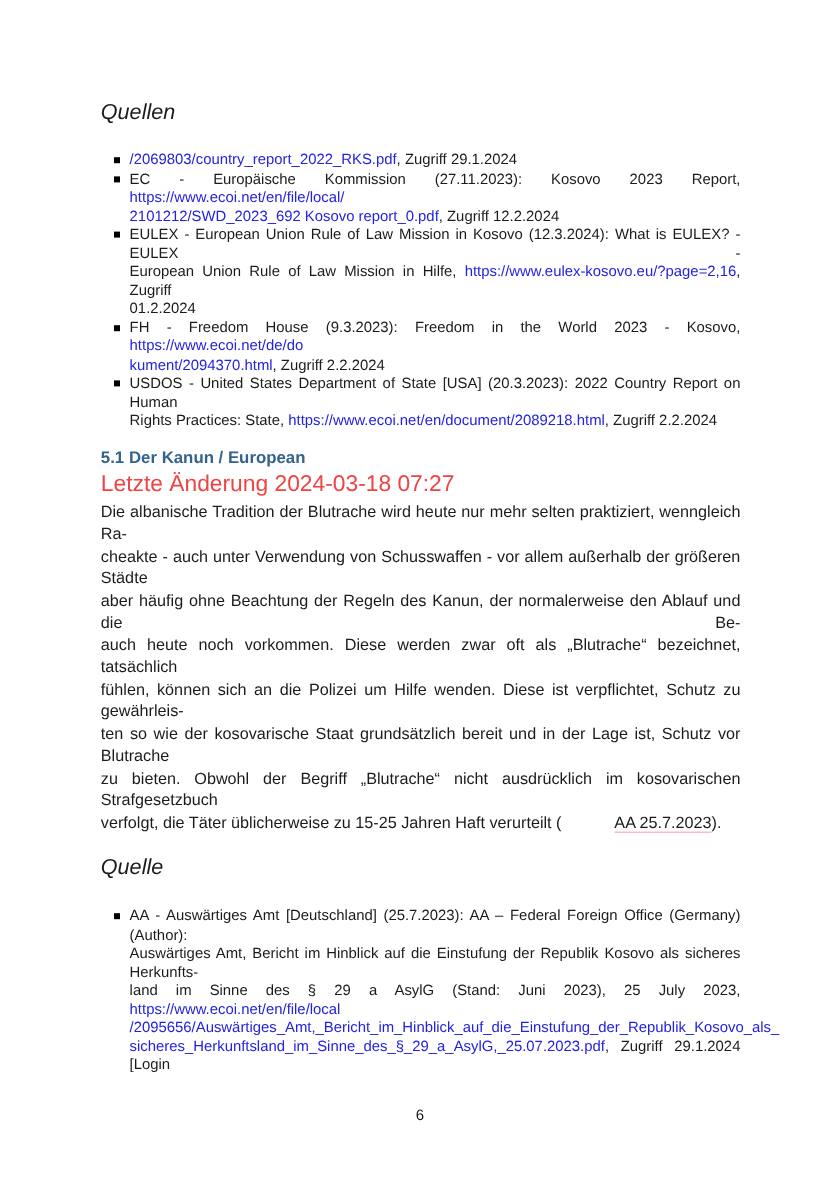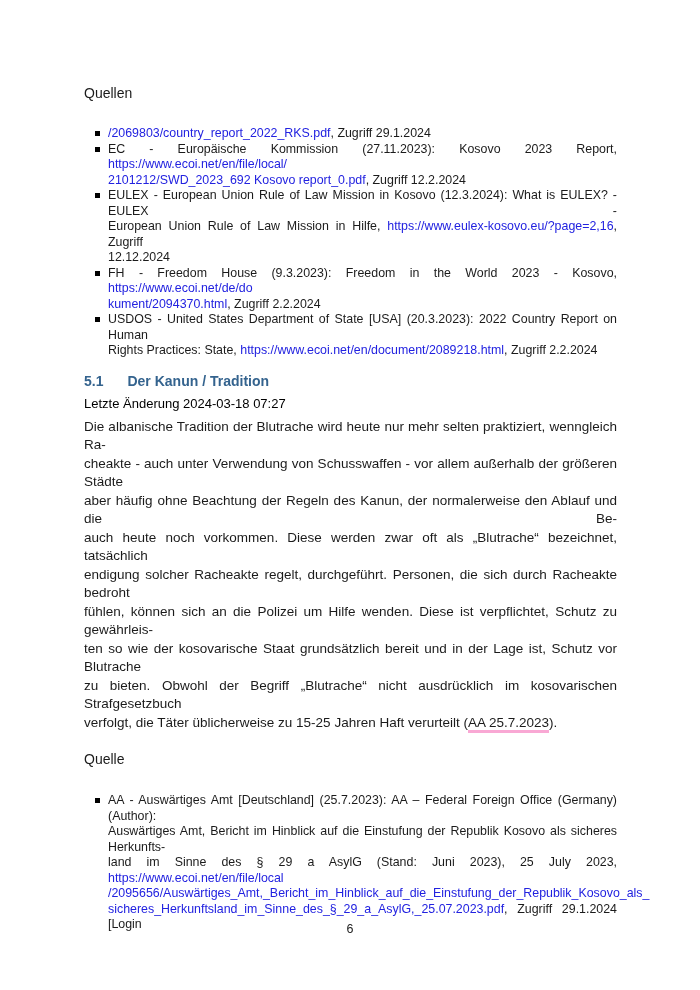--- a/index.html
+++ b/index.html
@@ -10,49 +10,50 @@
     color:#1b1b1b;
     position:relative;
     overflow:hidden;
   }
   .page {
     position:absolute; inset:0;
     padding:84px 83px 0 84px;
     box-sizing:border-box;
   }
   .src-heading {
-    font-size:14px; line-height:18px;
+    font-size:18px; line-height:18px;
     margin:0 0 24px 0;
+    font-style:italic;
   }
   .src-heading.quelle-gap { margin:0 0 25px 0; }
   .src-list { margin:0; }
   .src-list.gap-after-top { margin-bottom:14px; }
   .src-list.gap-after-aa { margin-bottom:29px; }
   .bullet-item {
     position:relative;
     padding-left:24px;
     font-size:12.4px; line-height:15.5px;
   }
   .bullet-marker {
     position:absolute; left:11px; top:5px;
     width:5px; height:5px; background:#000;
   }
   .tline { text-align:justify; text-align-last:justify; }
   .tline.last { text-align-last:left; }
   .link { color:#2222e0; }
-  .cite { border-bottom:3px solid #f9a8d4; }
+  .cite { border-bottom:1px solid #f9a8d4;margin-left:44px; }
   .section-heading {
     color:#34638e; font-weight:bold;
     font-size:14px; line-height:16px;
     margin:0 0 7px 0;
   }
-  .section-num { display:inline-block; margin-right:24px; }
+  .section-num { display:inline-block; margin-right:4px; }
   .last-change {
-    color:#000000;
-    font-size:13px; line-height:16px;
+    color:#ef4444;
+    font-size:19px; line-height:16px;
     margin:0 0 6px 0;
   }
   .para { font-size:13.5px; line-height:18.5px; }
   .para.p1 { margin-bottom:18px; }
   .page-number {
     position:absolute; top:922px; left:0;
     width:700px; text-align:center;
     font-size:12.5px; color:#1b1b1b;
   }
 </style>
@@ -75,50 +76,49 @@
       <div>
           <div class="tline"><span>EC - Europäische Kommission (27.11.2023): Kosovo 2023 Report, </span><span class="link">https://www.ecoi.net/en/file/local/</span></div>
           <div class="tline last"><span class="link">2101212/SWD_2023_692 Kosovo report_0.pdf</span><span>, Zugriff 12.2.2024</span></div>
         </div>
     </div>
     <div class="bullet-item">
       <span class="bullet-marker"></span>
       <div>
           <div class="tline"><span>EULEX - European Union Rule of Law Mission in Kosovo (12.3.2024): What is EULEX? - EULEX -</span></div>
           <div class="tline"><span>European Union Rule of Law Mission in Hilfe, </span><span class="link">https://www.eulex-kosovo.eu/?page=2,16</span><span>, Zugriff</span></div>
-          <div class="tline last"><span>12.12.2024</span></div>
+          <div class="tline last"><span>01.2.2024</span></div>
         </div>
     </div>
     <div class="bullet-item">
       <span class="bullet-marker"></span>
       <div>
           <div class="tline"><span>FH - Freedom House (9.3.2023): Freedom in the World 2023 - Kosovo, </span><span class="link">https://www.ecoi.net/de/do</span></div>
           <div class="tline last"><span class="link">kument/2094370.html</span><span>, Zugriff 2.2.2024</span></div>
         </div>
     </div>
     <div class="bullet-item">
       <span class="bullet-marker"></span>
       <div>
           <div class="tline"><span>USDOS - United States Department of State [USA] (20.3.2023): 2022 Country Report on Human</span></div>
           <div class="tline last"><span>Rights Practices: State, </span><span class="link">https://www.ecoi.net/en/document/2089218.html</span><span>, Zugriff 2.2.2024</span></div>
         </div>
     </div>
   </div>
 
   <div class="section-heading">
-    <span class="section-num">5.1</span><span>Der Kanun / Tradition</span>
+    <span class="section-num">5.1</span><span>Der Kanun / European</span>
   </div>
   <div class="last-change">Letzte Änderung 2024-03-18 07:27</div>
 
   <div class="para p1">
       <div class="tline"><span>Die albanische Tradition der Blutrache wird heute nur mehr selten praktiziert, wenngleich Ra-</span></div>
       <div class="tline"><span>cheakte - auch unter Verwendung von Schusswaffen - vor allem außerhalb der größeren Städte</span></div>
       <div class="tline"><span>aber häufig ohne Beachtung der Regeln des Kanun, der normalerweise den Ablauf und die Be-</span></div>
       <div class="tline"><span>auch heute noch vorkommen. Diese werden zwar oft als „Blutrache“ bezeichnet, tatsächlich</span></div>
-      <div class="tline"><span>endigung solcher Racheakte regelt, durchgeführt. Personen, die sich durch Racheakte bedroht</span></div>
       <div class="tline"><span>fühlen, können sich an die Polizei um Hilfe wenden. Diese ist verpflichtet, Schutz zu gewährleis-</span></div>
       <div class="tline"><span>ten so wie der kosovarische Staat grundsätzlich bereit und in der Lage ist, Schutz vor Blutrache</span></div>
       <div class="tline"><span>zu bieten. Obwohl der Begriff „Blutrache“ nicht ausdrücklich im kosovarischen Strafgesetzbuch</span></div>
       <div class="tline last"><span>verfolgt, die Täter üblicherweise zu 15-25 Jahren Haft verurteilt (</span><span class="cite">AA 25.7.2023</span><span>).</span></div>
     </div>
 
   <div class="src-heading quelle-gap">Quelle</div>
 
   <div class="src-list gap-after-aa">
     <div class="bullet-item">

